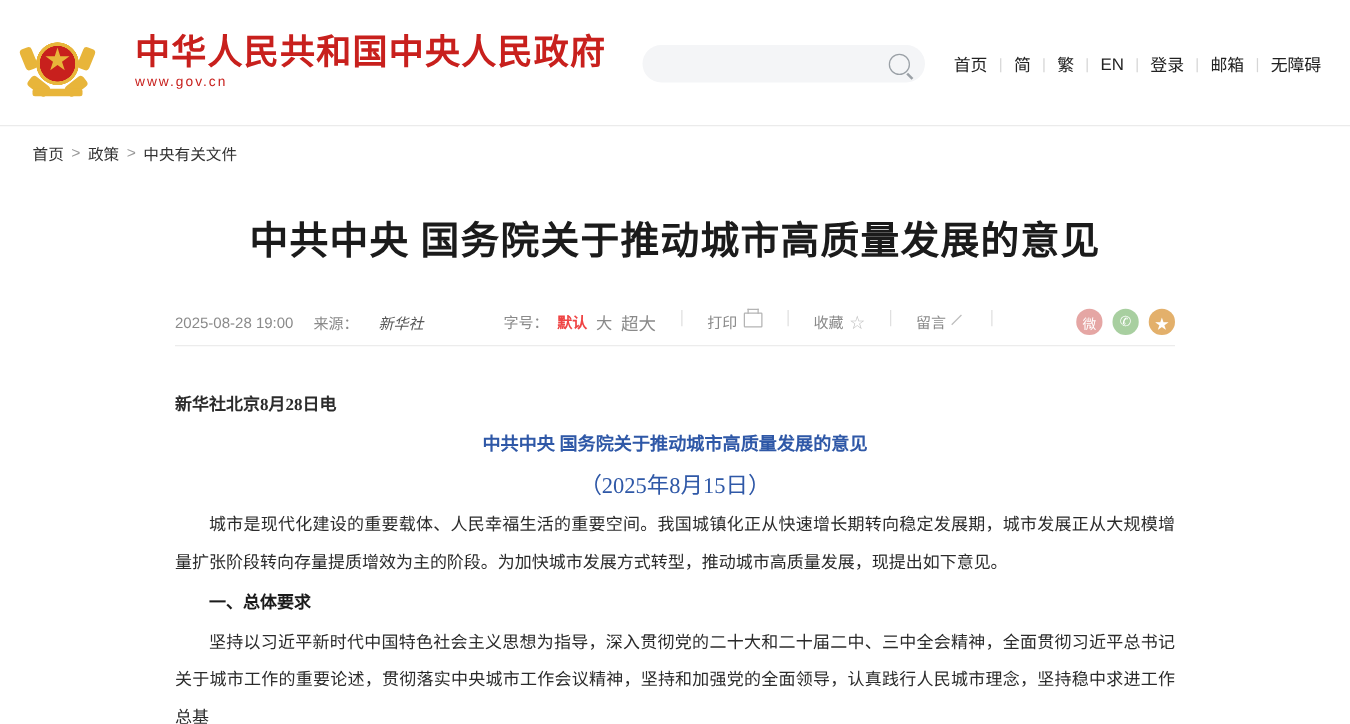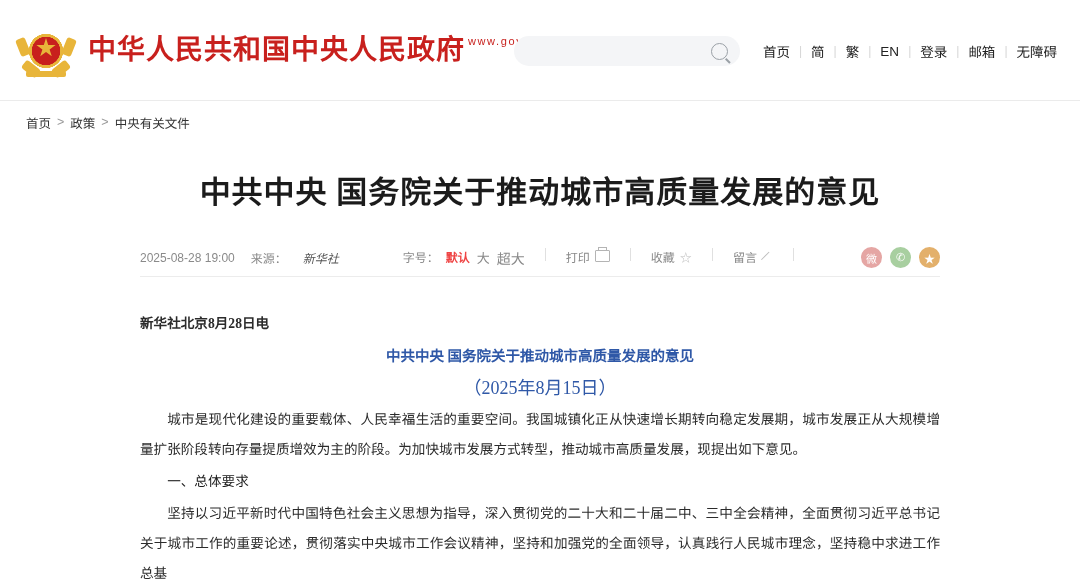--- a/index.html
+++ b/index.html
@@ -69,22 +69,23 @@
   }
   .emblem .base {
     position: absolute;
     left: 8px; bottom: 1px;
     width: 40px; height: 6px;
     background: #e8b53a;
     border-radius: 2px;
   }
   .brand-text {
     display: flex;
-    flex-direction: row;
+    flex-direction: column;
     gap: 3px;
+    margin-left: 20px;
   }
   .brand-title {
     color: #c8201d;
     font-size: 28px;
     font-weight: bold;
     letter-spacing: 1px;
     line-height: 1.05;
     font-family: "Liberation Serif", serif;
   }
   .brand-sub {
@@ -277,21 +278,21 @@
     color: #2f58a7;
     font-size: 18px;
     margin-top: 4px;
   }
   .para {
     text-indent: 2em;
     margin-top: 16px;
     text-align: justify;
   }
   .section-h {
-    font-weight: normal;
+    font-weight: bold;
     text-indent: 2em;
     margin-top: 18px;
     color: #1b1b1b;
   }
 </style>
 </head>
 <body>
 
 <div class="site-header">
   <div class="brand">

